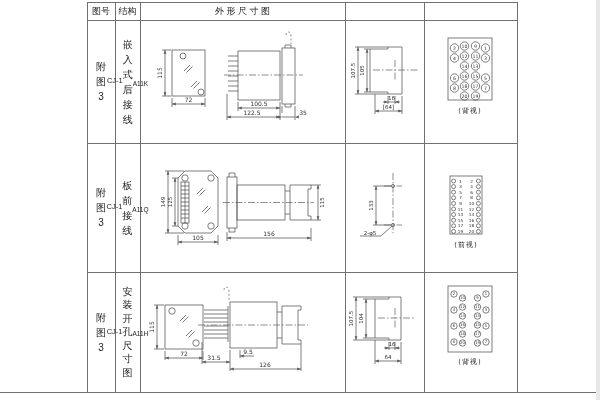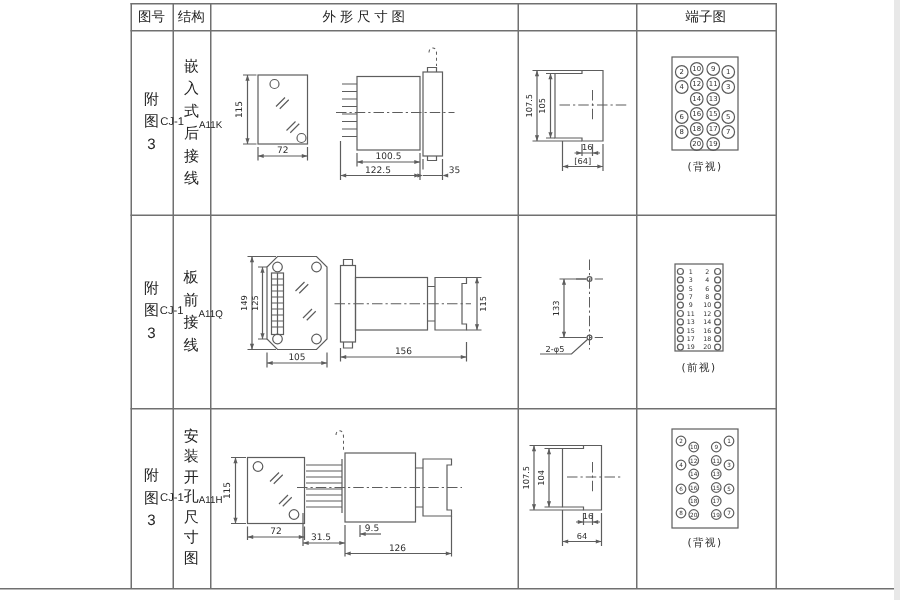--- a/index.html
+++ b/index.html
@@ -39,21 +39,20 @@
   <div class="vl" style="left:517px;top:2px;height:390px"></div>
   <div class="hl" style="left:87px;top:2px;width:431px"></div>
   <div class="hl" style="left:87px;top:20px;width:431px"></div>
   <div class="hl" style="left:87px;top:143px;width:431px"></div>
   <div class="hl" style="left:87px;top:272px;width:431px"></div>
   <div class="hl" style="left:0;top:392px;width:600px"></div>
 
   <div class="hdr" style="left:87px;width:28px">图号</div>
   <div class="hdr" style="left:115px;width:25px">结构</div>
   <div class="hdr" style="left:140px;width:205px">外 形 尺 寸 图</div>
-  <div class="hdr" style="left:424px;width:93px">端子图</div>
 
   <div class="cell" style="left:87px;top:20px;width:28px;height:123px">
     <div class="vtext">附图3</div>
   </div>
   <div class="cell" style="left:115px;top:20px;width:25px;height:123px">
     <div class="model">CJ-1</div>
     <div class="vtext">嵌入式后接线</div>
     <div class="code">A11K</div>
   </div>
 

